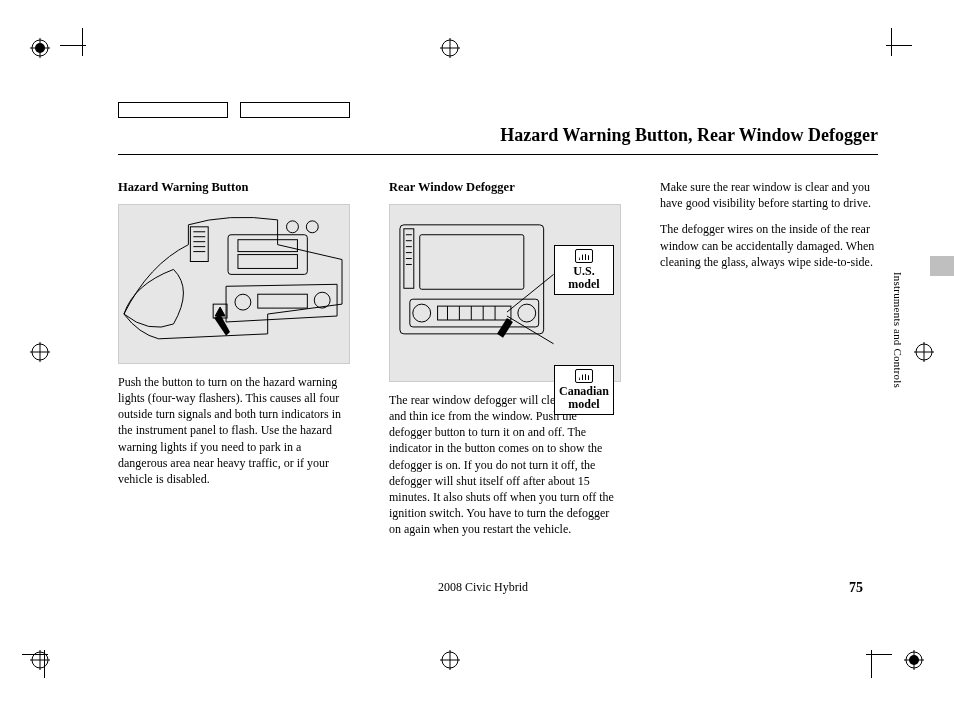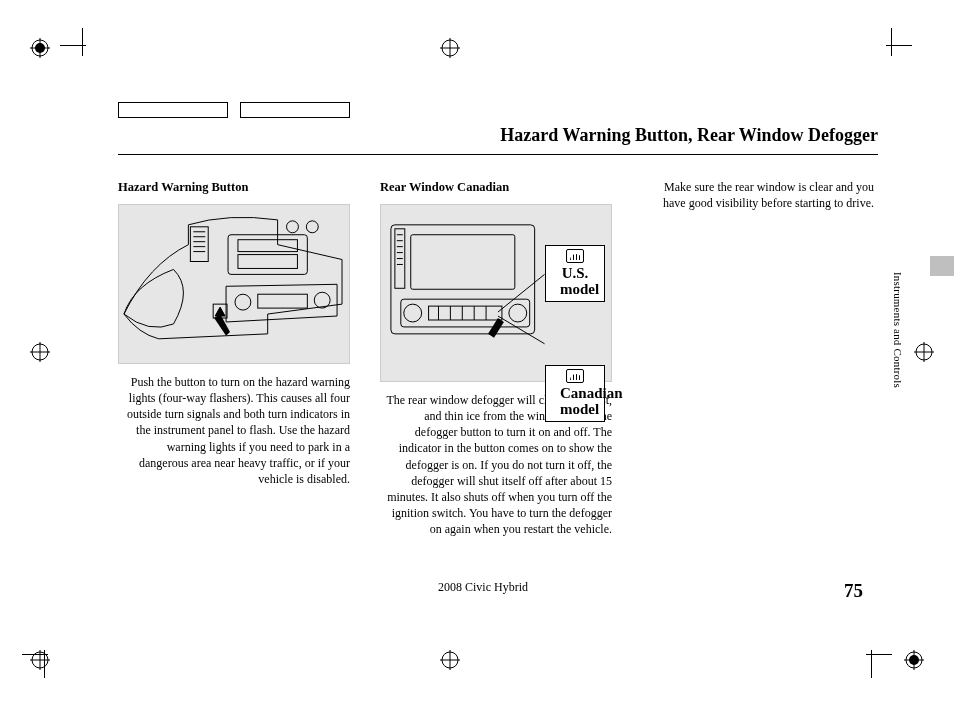--- a/index.html
+++ b/index.html
@@ -19,56 +19,56 @@
     width: 760px;
   }
 
   .title-row { position: relative; height: 32px; }
   .title {
     position: absolute; right: 0; bottom: 6px;
     font-weight: bold; font-size: 18px; margin-left: 12px;
   }
   .hr { border: none; border-top: 1px solid #000; margin-top: 2px; }
 
-  .cols { display: flex; gap: 30px; margin-top: 24px; }
+  .cols { display: flex; gap: 39px; margin-top: 24px; }
   .col { width: 232px; font-size: 12px; line-height: 1.35; }
   .col h3 { font-size: 12.5px; font-weight: bold; margin-bottom: 8px; }
 
   .figure {
     background: #e6e6e6; width: 232px; height: 160px; position: relative; margin-bottom: 10px;
     border: 1px solid #ccc;
   }
   .figure svg { position: absolute; inset: 0; }
 
   .label-box {
     position: absolute; background: #fff; border: 1px solid #000;
-    font-size: 15px; font-weight: bold; text-align: center; padding: 3px 14px;
+    font-size: 12px; font-weight: bold; text-align: center; padding: 3px 4px;
     line-height: 1.1;
   }
   .label-box .icon { display: block; margin: 0 auto 2px; width: 18px; height: 14px; border: 1px solid #000; border-radius: 2px; position: relative; }
   .label-box .icon::before { content: ""; position: absolute; left: 3px; top: 4px; width: 12px; height: 6px; background: repeating-linear-gradient(90deg,#000 0 1px, transparent 1px 3px); border-top-left-radius: 6px; border-top-right-radius: 6px; }
 
-  .col p { margin-bottom: 10px; text-align: right; }
+  .col p { margin-bottom: 10px; }
   .italic { font-style: italic; }
   .pg-link { color: #1a4cd6; }
 
   .side-tab {
     position: absolute; right: 0; top: 256px; width: 24px; height: 20px; background: #bfbfbf;
   }
   .side-text {
     position: absolute; right: 50px; top: 272px; font-size: 11px;
     writing-mode: vertical-rl; transform: rotate(0deg); letter-spacing: .2px;
   }
 
   .footer {
     position: absolute; left: 103px; width: 760px; top: 580px;
     font-size: 12px;
   }
   .footer .doc { text-align: center; width: 100%; }
-  .footer .num { position: absolute; right: 0; top: 0; font-weight: bold; font-size: 19px; }
+  .footer .num { position: absolute; right: 0; top: 0; font-weight: bold; font-size: 14px; }
 
   
   .hdr-box { position: absolute; top: 102px; border: 1px solid #000; height: 16px; }
 
 </style>
 </head>
 <body>
 
 <div class="page">
 
@@ -160,21 +160,21 @@
               <path d="M102 103 L107 112 L97 112 Z" fill="#000"></path>
             </g>
 
             <path d="M112 128 L102 110 L96 114 L108 132 Z" fill="#000"></path>
           </svg>
         </div>
         <p>Push the button to turn on the hazard warning lights (four-way flashers). This causes all four outside turn signals and both turn indicators in the instrument panel to flash. Use the hazard warning lights if you need to park in a dangerous area near heavy traffic, or if your vehicle is disabled.</p>
       </div>
 
       <div class="col">
-        <h3>Rear Window Canadian</h3>
+        <h3>Rear Window Defogger</h3>
         <div class="figure" style="height:178px;">
           <svg viewBox="0 0 232 178">
             <g fill="none" stroke="#000" stroke-width="1">
               <rect x="10" y="20" width="145" height="110" rx="4"></rect>
               <rect x="30" y="30" width="105" height="55" rx="2"></rect>
               <rect x="20" y="95" width="130" height="28" rx="3"></rect>
               <circle cx="32" cy="109" r="9"></circle>
                 <circle cx="138" cy="109" r="9"></circle>
               <rect x="48" y="102" width="74" height="14"></rect>
               <line x1="58" y1="102" x2="58" y2="116"></line>
@@ -202,20 +202,21 @@
           <div class="label-box" style="right:6px; top:112px; width:60px;margin-top:48px;">
             <span class="icon"></span>
             <span>Canadian model</span>
           </div>
         </div>
         <p>The rear window defogger will clear fog, frost, and thin ice from the window. Push the defogger button to turn it on and off. The indicator in the button comes on to show the defogger is on. If you do not turn it off, the defogger will shut itself off after about 15 minutes. It also shuts off when you turn off the ignition switch. You have to turn the defogger on again when you restart the vehicle.</p>
       </div>
 
       <div class="col">
         <p>Make sure the rear window is clear and you have good visibility before starting to drive.</p>
+        <p>The defogger wires on the inside of the rear window can be accidentally damaged. When cleaning the glass, always wipe side-to-side.</p>
       </div>
 
     </div>
   </div>
 
   <div class="footer">
     <div class="doc">2008  Civic  Hybrid</div>
     <div class="num">75</div>
   </div>
 

